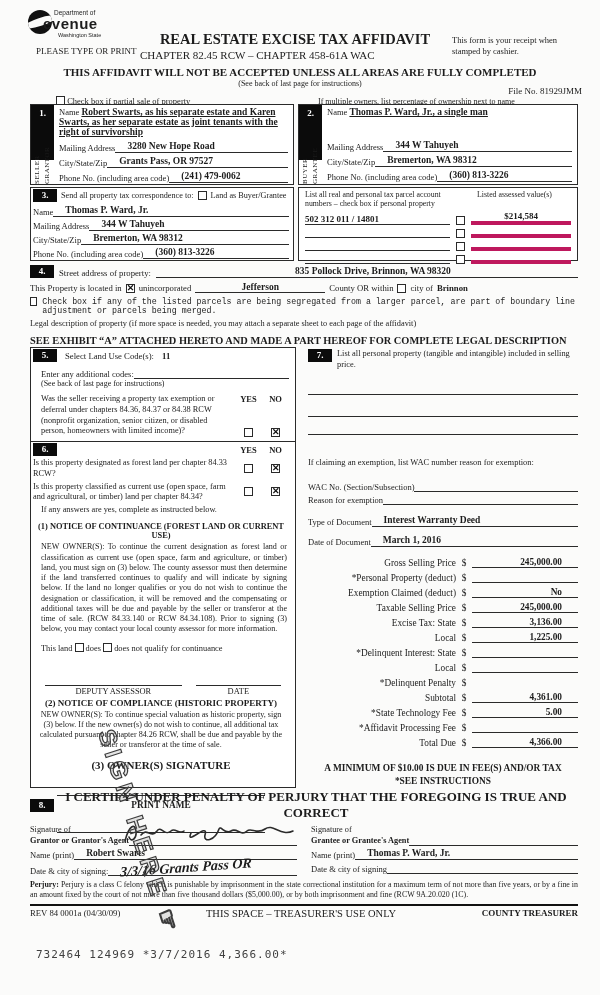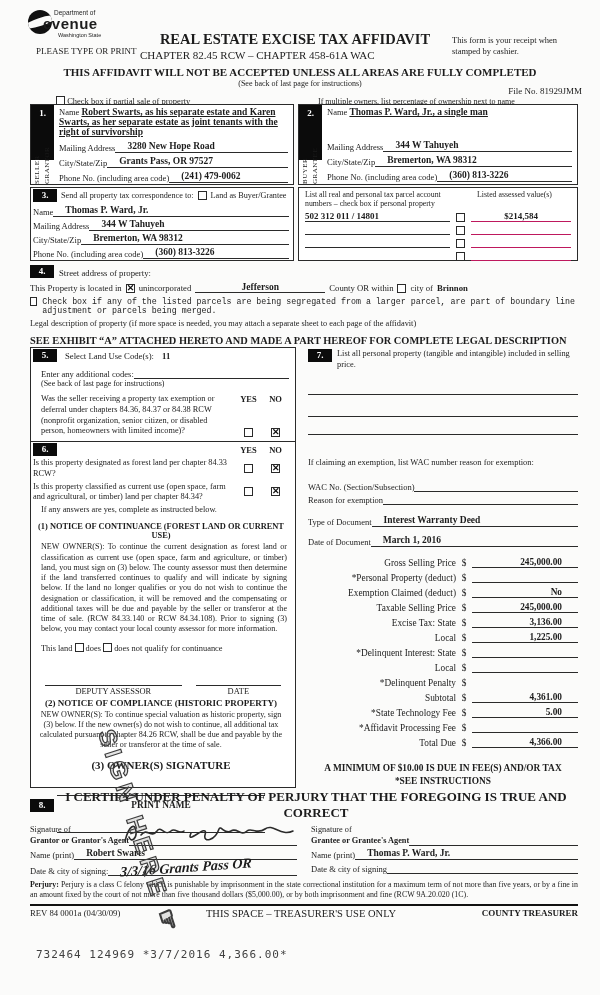--- a/index.html
+++ b/index.html
@@ -43,21 +43,21 @@
   .party .spacer { flex:1; }
   
   .s3 { position:absolute; left:30px; top:187px; width:264px; height:74px; border:1px solid #2a2a2a; background:#fff; padding:1px 4px 2px 2px; }
   .s3 .hd { display:flex; align-items:center; gap:4px; font-size:8.2px; margin-bottom:3px; }
   .parcelbox { position:absolute; left:298px; top:187px; width:280px; height:74px; border:1px solid #2a2a2a; background:#fff; padding:2px 6px; }
   .phead { display:flex; gap:8px; font-size:7.8px; line-height:1.2; }
   .phead .hl { width:145px; }
   .phead .hr { flex:1; text-align:center; }
   .prow { display:flex; align-items:flex-end; gap:6px; margin-top:2px; }
   .prow .acct { width:145px; border-bottom:1px solid #2a2a2a; font-weight:bold; font-size:9px; min-height:11px; }
-  .prow .val { flex:1; border-bottom:1px solid #be185d; text-align:center; font-weight:bold; font-size:9px; min-height:11px; }
+  .prow .val { flex:1; border-bottom:4px solid #be185d; text-align:center; font-weight:bold; font-size:9px; min-height:11px; }
   
   .s4 { position:absolute; left:30px; top:265px; width:548px; }
   .s4row { display:flex; align-items:flex-end; gap:5px; margin-bottom:4px; font-size:8.7px; }
   .locrow { display:flex; align-items:flex-end; gap:4px; margin-bottom:4px; font-size:8.7px; }
   .county { width:130px; border-bottom:1px solid #2a2a2a; text-align:center; font-weight:bold; font-size:9.5px; }
   .exhibit { margin-top:7px; font-size:10.4px; font-weight:bold; }
   
   .cols { position:absolute; left:30px; top:347px; width:548px; height:441px; display:flex; }
   .lcol { width:266px; border:1px solid #2a2a2a; background:#fff; display:flex; flex-direction:column; }
   .rcol { flex:1; padding:2px 0 0 12px; }
@@ -232,20 +232,21 @@
     <span class="acct"></span>
     <span class="cb"></span>
     <span class="val"></span>
   </div>
 </div>
 
 <div class="s4">
   <div class="s4row">
     <span class="numbox">4.</span>
     <span>Street address of property:</span>
+    <span class="fill" style="text-align:center;">835 Pollock Drive, Brinnon, WA  98320</span>
   </div>
   <div class="locrow">
     <span>This Property is located in</span>
     <span class="cb checked"></span>
     <span>unincorporated</span>
     <span class="county">Jefferson</span>
     <span>County OR  within</span>
     <span class="cb"></span>
     <span>city of</span>
     <b>Brinnon</b>

